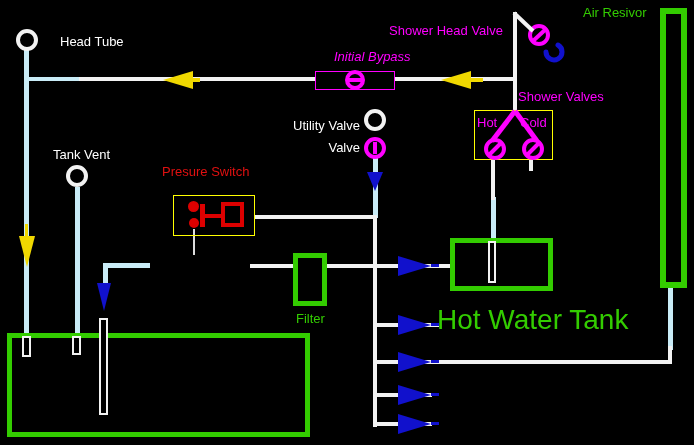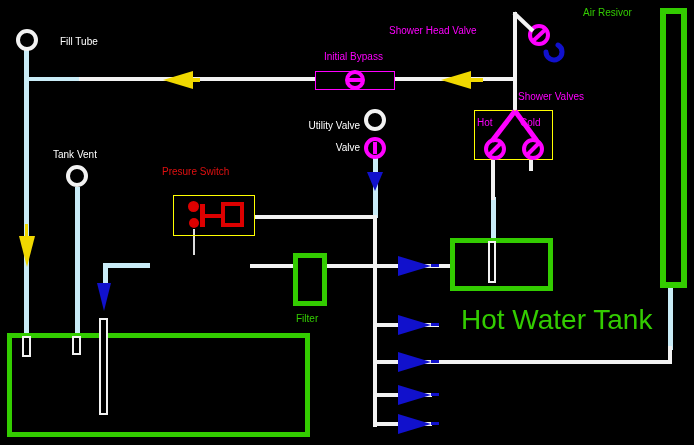--- a/index.html
+++ b/index.html
@@ -21,21 +21,21 @@
   .bypass-box{border:1px solid var(--magenta);}
   .yellow-box{border:1px solid var(--yellow-box);}
   .pump-box{border:5px solid var(--red);display:flex;align-items:center;justify-content:center;}
   .green-box{border:5px solid var(--green);}
   .air-box{border:6px solid var(--green);}
   .tube{position:absolute;box-sizing:border-box;border:2px solid var(--pipe-white);background:#000;}
   .red-fill{position:absolute;background:var(--red);}
   .red-dot{position:absolute;background:var(--red);border-radius:50%;}
   .red-square{position:absolute;box-sizing:border-box;border:4px solid var(--red);}
   
-  .lbl{position:absolute;font-size:10px;white-space:nowrap;line-height:14px;}
+  .lbl{position:absolute;font-size:13px;white-space:nowrap;line-height:14px;}
   .t-white{color:var(--white-text);}
   .t-magenta{color:var(--magenta);}
   .t-green{color:var(--green);}
   .t-red{color:var(--red-text);}
   .big{font-size:28px;line-height:30px;}
   .pump-text{color:var(--orange);font-size:27px;}
   .two-line span{display:block;}
   .right-align{text-align:right;}
   svg{position:absolute;left:0;top:0;pointer-events:none;}
 </style>
@@ -127,31 +127,31 @@
     <polygon points="431,325 398,315 398,335" style="fill:var(--blue);"></polygon>
     <rect x="431" y="323" width="8" height="3" style="fill:var(--blue);"></rect>
     <polygon points="431,362 398,352 398,372" style="fill:var(--blue);"></polygon>
     <rect x="431" y="360" width="8" height="3" style="fill:var(--blue);"></rect>
     <polygon points="431,395 398,385 398,405" style="fill:var(--blue);"></polygon>
     <rect x="431" y="393" width="8" height="3" style="fill:var(--blue);"></rect>
     <polygon points="431,424 398,414 398,434" style="fill:var(--blue);"></polygon>
     <rect x="431" y="422" width="8" height="3" style="fill:var(--blue);"></rect>
   </svg>
 
-  <div class="lbl t-white" style="left:60px;top:35px;">Fill Tube</div>
+  <div class="lbl t-white" style="left:60px;top:35px;">Head Tube</div>
   <div class="lbl t-magenta" style="left:389px;top:24px;">Shower Head Valve</div>
   <div class="lbl t-green" style="left:583px;top:6px;">Air Resivor</div>
-  <div class="lbl t-magenta" style="left:324px;top:50px;">Initial Bypass</div>
+  <div class="lbl t-magenta" style="left:334px;top:50px;font-style:italic;">Initial Bypass</div>
   <div class="lbl t-magenta" style="left:518px;top:90px;">Shower Valves</div>
   <div class="lbl t-magenta" style="left:477px;top:116px;">Hot</div>
   <div class="lbl t-magenta" style="left:520px;top:116px;">Cold</div>
   <div class="lbl t-white two-line right-align" style="left:270px;top:115px;width:90px;line-height:22px;">
     <span>Utility Valve</span>
     <span>Valve</span>
   </div>
   <div class="lbl t-white" style="left:53px;top:148px;">Tank Vent</div>
   <div class="lbl t-red two-line" style="left:160px;top:164px;line-height:16px;">
     <span style="margin-left:2px;">Presure Switch</span>
   </div>
   <div class="lbl t-green" style="left:296px;top:312px;">Filter</div>
-  <div class="lbl t-green big" style="left:461px;top:305px;text-align:right;">Hot Water Tank</div>
+  <div class="lbl t-green big" style="left:437px;top:305px;text-align:right;">Hot Water Tank</div>
 
 </div>
 
 </body></html>

